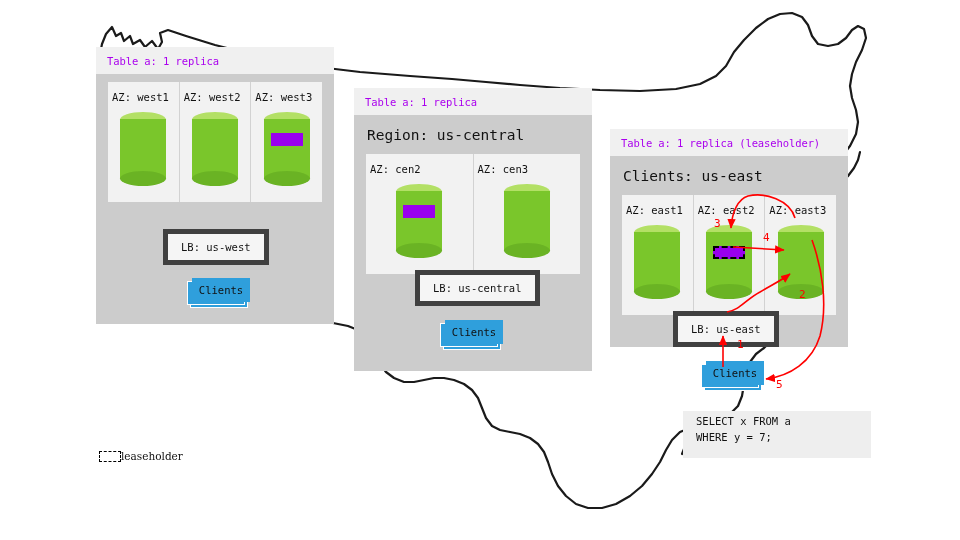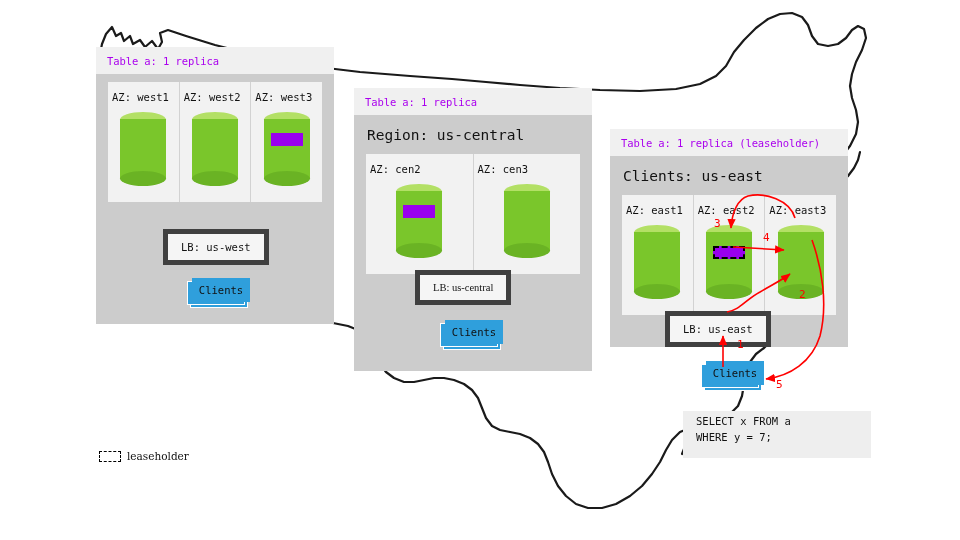--- a/index.html
+++ b/index.html
@@ -164,21 +164,20 @@
     line-height: 1.55;
     padding: 2px 13px 12px 13px;
     white-space: pre;
   }
 
   
   .legend {
     position: absolute;
     display: flex;
     align-items: center;
-    gap: 6px;
   }
   .legend-swatch {
     width: 22px;
     height: 11px;
     border: 1.5px dashed #000000;
     box-sizing: border-box;
     background: transparent;
   }
   .legend-text {
     font-size: 10.5px;
@@ -314,21 +313,21 @@
           <div class="cylinder">
             <div class="cyl-top"></div>
             <div class="cyl-body"></div>
             <div class="cyl-bottom"></div>
           </div>
         </div>
 
       </div>
     </div>
 
-    <div class="lb-box" style="left:61px; top:182px;font-family:Liberation Serif, serif;">LB: us-central</div>
+    <div class="lb-box" style="left:61px; top:182px;">LB: us-central</div>
 
     <div class="clients" style="left:83px; top:232px;">
       <div class="card c3"></div>
       <div class="card c2"></div>
       <div class="card c1">Clients</div>
     </div>
   </div>
 
   <div class="region-panel" style="left:610px; top:129px; width:238px; height:218px;">
     <div class="panel-header">Table a: 1 replica (leaseholder)</div>
@@ -360,21 +359,21 @@
           <div class="cylinder">
             <div class="cyl-top"></div>
             <div class="cyl-body"></div>
             <div class="cyl-bottom"></div>
           </div>
         </div>
 
       </div>
     </div>
 
-    <div class="lb-box" style="left:55px; top:182px;">LB: us-east</div>
+    <div class="lb-box" style="left:63px; top:182px;">LB: us-east</div>
 
     <div class="clients" style="left:88px; top:232px;">
       <div class="card c3"></div>
       <div class="card c2"></div>
       <div class="card c1">Clients</div>
     </div>
   </div>
 
   <div class="sql-box" style="left:683px; top:411px; width:162px;">SELECT x FROM a
 WHERE y = 7;</div>

